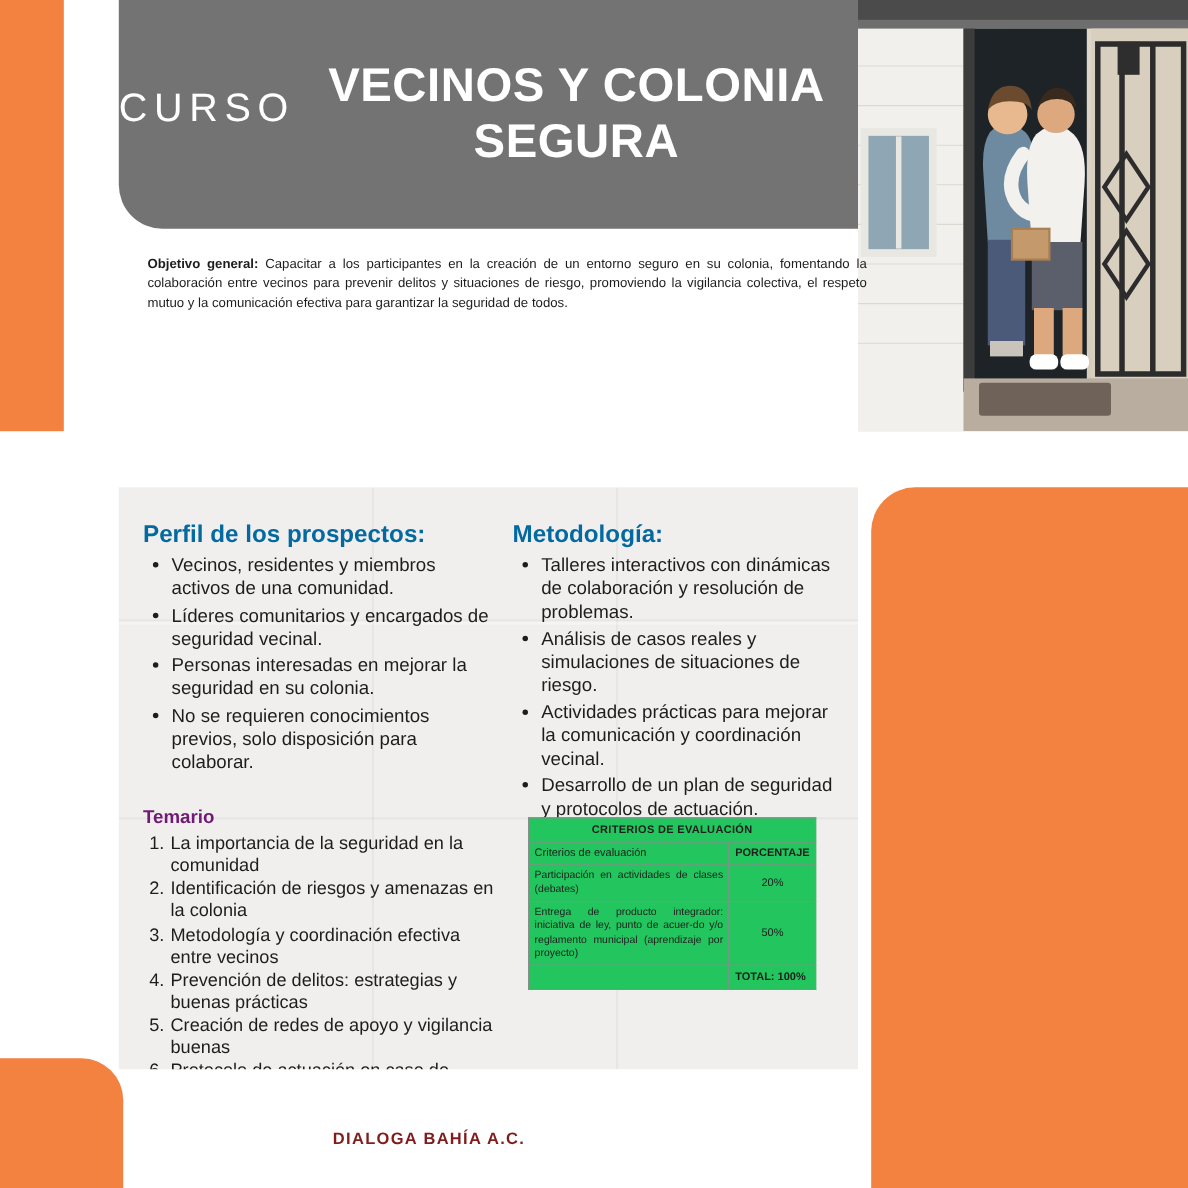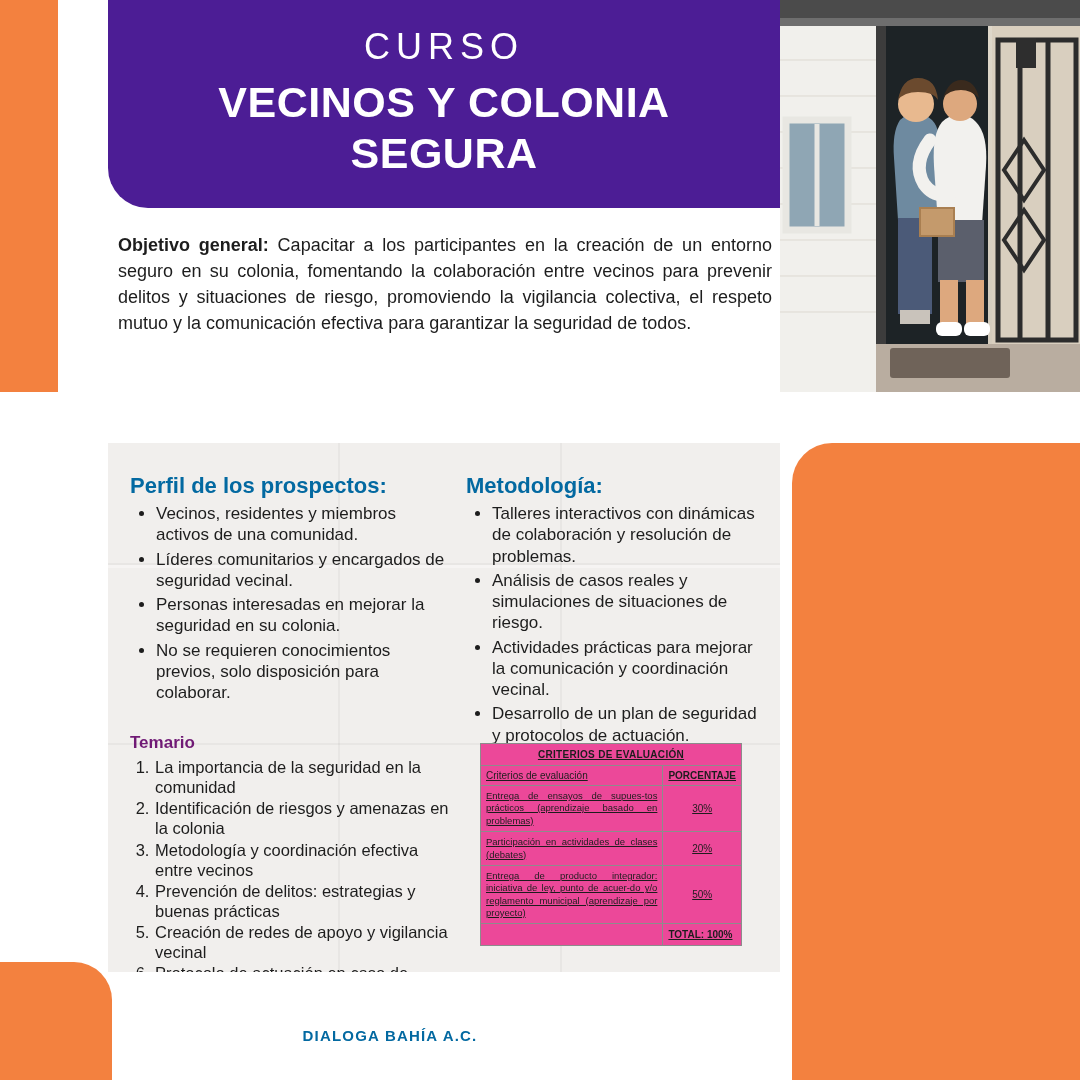--- a/index.html
+++ b/index.html
@@ -39,24 +39,24 @@
     width: 288px; height: 637px;
     background: #f3813f;
     border-top-left-radius: 40px;
   }
 
   
   .header-band {
     position: absolute;
     left: 108px; top: 0;
     width: 672px; height: 208px;
-    background: #4c1d95;
+    background: #737373;
     border-bottom-left-radius: 40px;
     display: flex;
-    flex-direction: column;
+    flex-direction: row;
     align-items: center;
     justify-content: center;
     padding-top: 0;
   }
   .kicker {
     color: #ffffff;
     font-size: 36px;
     letter-spacing: 6px;
     font-weight: 400;
     line-height: 1;
@@ -78,23 +78,23 @@
     right: 0; top: 0;
     width: 300px; height: 392px;
     overflow: hidden;
     background: #b9c5cf;
   }
   .header-photo svg { display: block; width: 100%; height: 100%; }
 
   
   .objective {
     position: absolute;
-    left: 118px; top: 232px;
+    left: 134px; top: 232px;
     width: 654px;
-    font-size: 18px;
+    font-size: 12px;
     line-height: 1.45;
     color: #1d1d1d;
     text-align: justify;
   }
   .objective b { font-weight: bold; }
 
   
   .paper {
     position: absolute;
     left: 108px; top: 443px;
@@ -163,24 +163,23 @@
 
   
   .eval-wrap {
     position: absolute;
     left: 372px; top: 300px;
     width: 262px;
   }
   table.eval {
     width: 100%;
     border-collapse: collapse;
-    background: #ec4899;
+    background: #22c55e;
     font-size: 9.5px;
     color: #1d1d1d;
-    text-decoration: underline;
   }
   table.eval td, table.eval th {
     border: 1px solid #8c8c8c;
     padding: 4px 5px;
     vertical-align: middle;
   }
   table.eval .title-cell {
     text-align: center;
     font-weight: bold;
     font-size: 10px;
@@ -229,21 +228,21 @@
     font-size: 21px;
     font-weight: bold;
     letter-spacing: 1px;
     color: #141414;
     line-height: 1.2;
   }
   .footer .f2 {
     font-size: 15px;
     font-weight: bold;
     letter-spacing: 1.2px;
-    color: #0369a1;
+    color: #7f1d1d;
     margin-top: 2px;
   }
 </style>
 </head>
 <body>
 
 <div class="page">
 
   <div class="left-bar-top"></div>
   <div class="left-bar-bottom"></div>
@@ -362,38 +361,34 @@
       </div>
     </div>
 
     <div class="temario">
       <h3>Temario</h3>
       <ol class="temario-list">
         <li>La importancia de la seguridad en la comunidad</li>
         <li>Identificación de riesgos y amenazas en la colonia</li>
         <li>Metodología y coordinación efectiva entre vecinos</li>
         <li>Prevención de delitos: estrategias y buenas prácticas</li>
-        <li>Creación de redes de apoyo y vigilancia vecinal</li>
+        <li>Creación de redes de apoyo y vigilancia buenas</li>
         <li>Protocolo de actuación en caso de emergencia</li>
       </ol>
     </div>
 
     <div class="eval-wrap">
       <table class="eval">
         <tbody>
           <tr>
             <td class="title-cell" colspan="2">CRITERIOS DE EVALUACIÓN</td>
           </tr>
           <tr>
             <td class="hdr">Criterios de evaluación</td>
             <td class="hdr-pct">PORCENTAJE</td>
-          </tr>
-          <tr>
-            <td class="crit">Entrega de ensayos de supues-tos prácticos (aprendizaje basado en problemas)</td>
-            <td class="pct">30%</td>
           </tr>
           <tr>
             <td class="crit" style="height:34px">Participación en actividades de clases (debates)</td>
             <td class="pct">20%</td>
           </tr>
           <tr>
             <td class="crit" style="height:52px">Entrega de producto integrador: iniciativa de ley, punto de acuer-do y/o reglamento municipal (aprendizaje por proyecto)</td>
             <td class="pct">50%</td>
           </tr>
           <tr>

